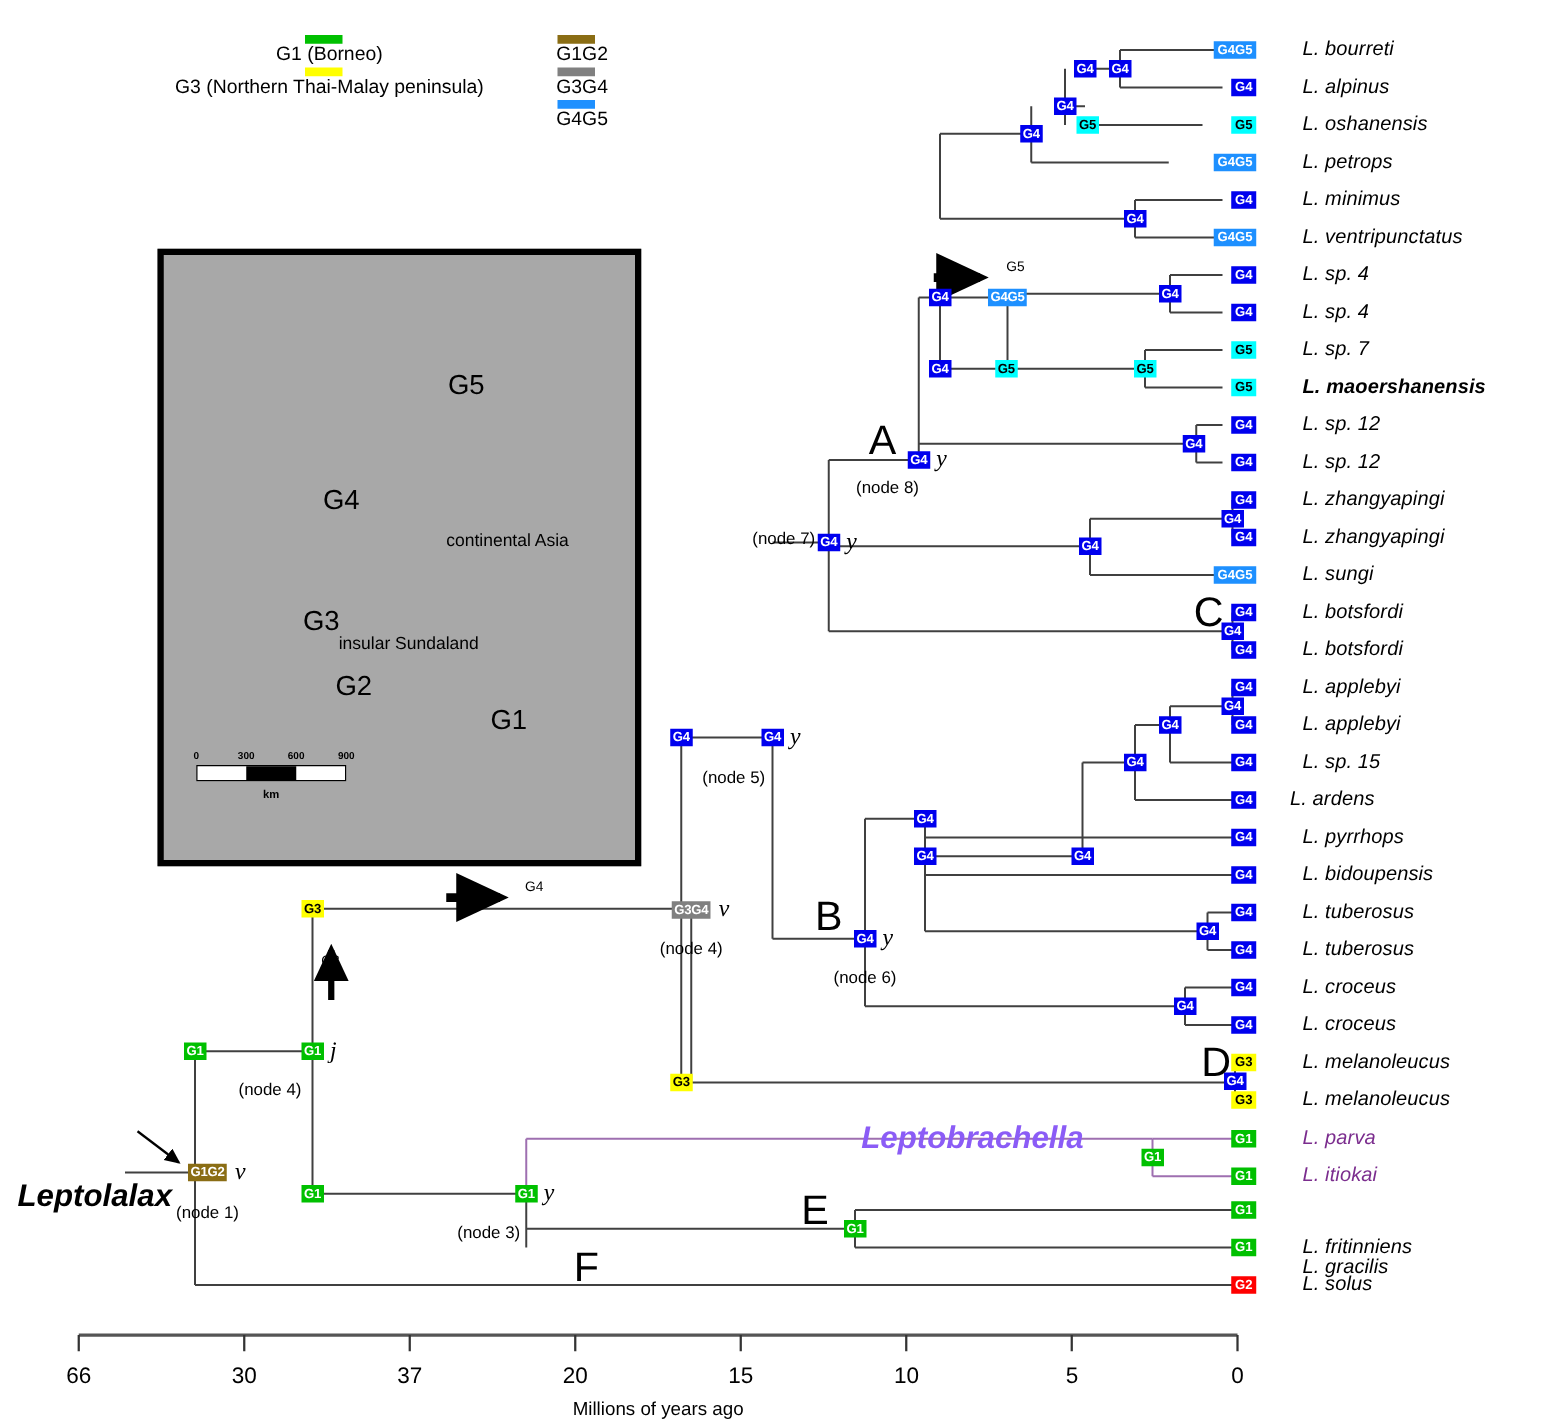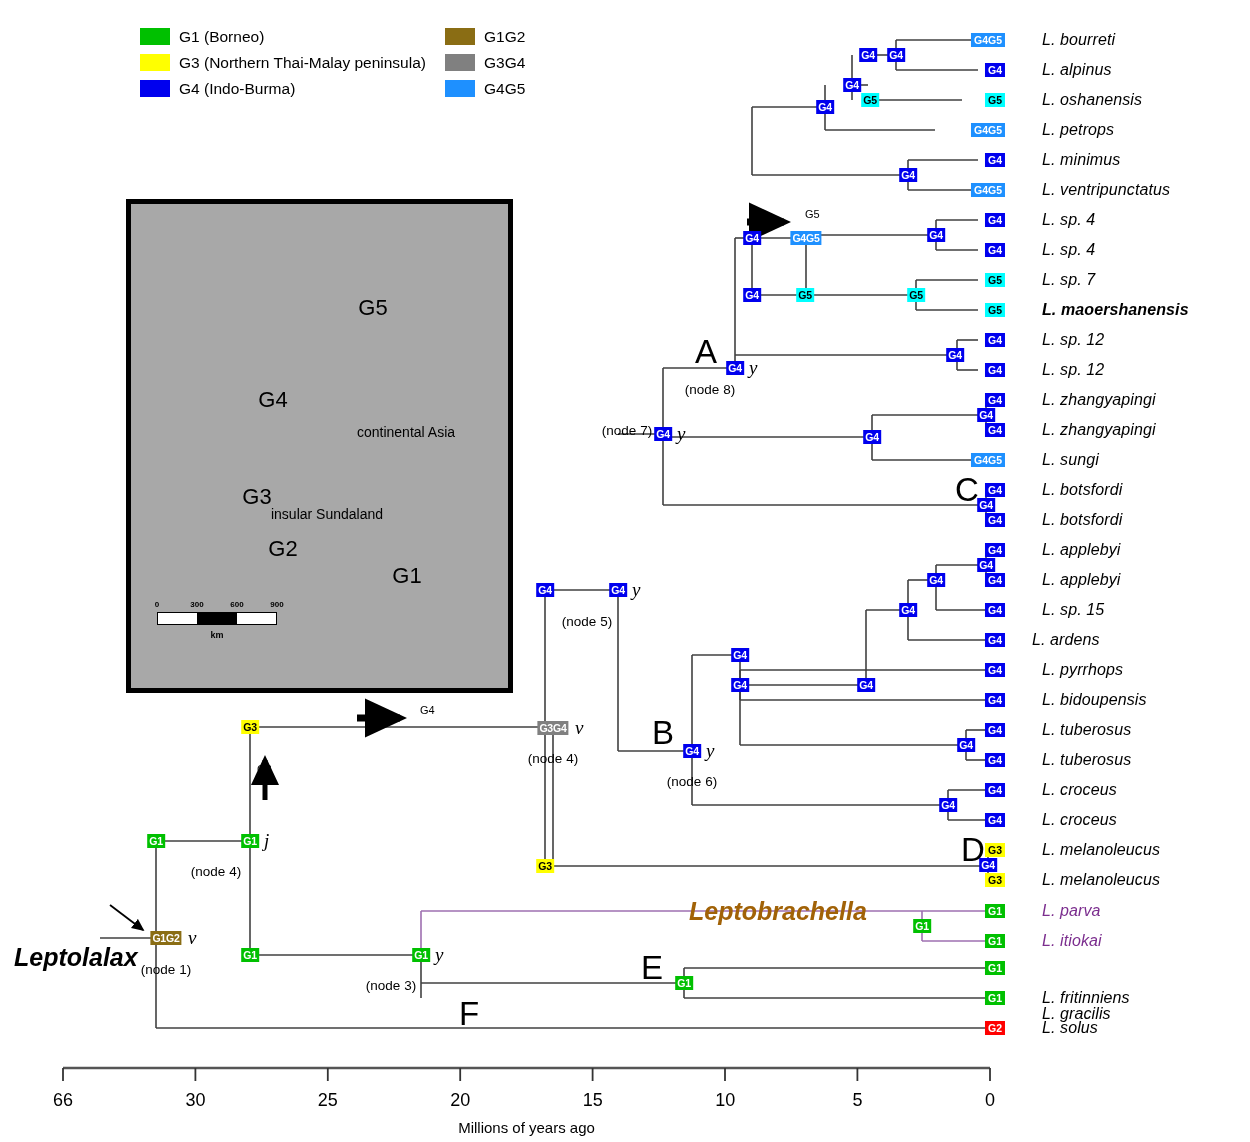--- a/index.html
+++ b/index.html
@@ -6,21 +6,21 @@
   body{width:1250px;height:1142px;position:relative;overflow:hidden;
        font-family:"Liberation Sans",sans-serif;color:#000;}
   #fig{position:absolute;left:0;top:0;width:1250px;height:1142px;}
   svg#tree{position:absolute;left:0;top:0;width:1250px;height:1142px;}
 
   
   .legend{position:absolute;left:140px;top:28px;width:420px;}
   .lgcol{position:absolute;top:0;}
   .lgcol.a{left:0;}
   .lgcol.b{left:305px;}
-  .lgrow{display:flex;height:24px;margin-bottom:2px;}
+  .lgrow{display:flex;align-items:center;height:24px;margin-bottom:2px;flex-direction:column;}
   .lgsw{width:30px;height:17px;display:inline-block;margin-right:9px;}
   .lgtx{font-size:15.5px;line-height:17px;white-space:nowrap;}
 
   
   .badge{position:absolute;font-size:10.5px;line-height:12px;
          padding:1px 2px 1px 2px;color:#fff;font-weight:bold;
          text-align:center;white-space:nowrap;
          transform:translate(-50%,-50%);letter-spacing:-0.2px;}
   .badge.dark{color:#000;}
   .tipbadge{position:absolute;font-size:10.5px;line-height:12px;
@@ -35,21 +35,21 @@
   
   .nodelbl{position:absolute;font-size:13.5px;white-space:nowrap;
            transform:translateX(-50%);}
   .ev{position:absolute;font-size:19px;font-style:italic;
       font-family:"Liberation Serif",serif;transform:translateY(-50%);}
   .clade{position:absolute;font-size:33px;transform:translate(-50%,-50%);
          font-family:"Liberation Sans",sans-serif;}
   .genus{position:absolute;font-size:25px;font-weight:bold;font-style:italic;
          white-space:nowrap;transform:translateY(-50%);}
   .genus.lepto{color:#000;}
-  .genus.brach{color:#a16207;}
+  .genus.brach{color:#8b5cf6;}
   .arrlbl{position:absolute;font-size:11px;white-space:nowrap;}
 
   
   .axlab{position:absolute;font-size:18px;transform:translateX(-50%);}
   .axtitle{position:absolute;font-size:15px;transform:translateX(-50%);}
 
   
   .mapbox{position:absolute;left:126px;top:199px;width:377px;height:484px;
           border:5px solid #000;background:#a8a8a8;overflow:hidden;}
   .mapinner{position:absolute;left:0;top:0;width:367px;height:474px;}
@@ -311,24 +311,20 @@
 
   <div class="legend">
     <div class="lgcol a">
       <div class="lgrow">
         <span class="lgsw" style="background: rgb(0, 192, 0);"></span>
         <span class="lgtx">G1 (Borneo)</span>
         </div>
       <div class="lgrow">
         <span class="lgsw" style="background: rgb(255, 255, 0);"></span>
         <span class="lgtx">G3 (Northern Thai-Malay peninsula)</span>
-        </div>
-      <div class="lgrow">
-        <span class="lgsw" style="background: rgb(0, 0, 238);"></span>
-        <span class="lgtx">G4 (Indo-Burma)</span>
         </div>
     </div>
     <div class="lgcol b">
       <div class="lgrow">
         <span class="lgsw" style="background: rgb(138, 109, 20);"></span>
         <span class="lgtx">G1G2</span>
         </div>
       <div class="lgrow">
         <span class="lgsw" style="background: rgb(128, 128, 128);"></span>
         <span class="lgtx">G3G4</span>
@@ -505,21 +501,21 @@
       <div class="genus brach" style="left: 689px; top: 911px;">Leptobrachella</div>
     </div>
   <div id="arrlbl-layer">
       <div class="arrlbl" style="left: 420px; top: 704px;">G4</div>
       <div class="arrlbl" style="left: 257px; top: 763px;">G3</div>
       <div class="arrlbl" style="left: 805px; top: 208px;">G5</div>
     </div>
   <div id="axis-layer">
       <div class="axlab" style="left: 63px; top: 1090px;">66</div>
       <div class="axlab" style="left: 195.429px; top: 1090px;">30</div>
-      <div class="axlab" style="left: 327.857px; top: 1090px;">25</div>
+      <div class="axlab" style="left: 327.857px; top: 1090px;">37</div>
       <div class="axlab" style="left: 460.286px; top: 1090px;">20</div>
       <div class="axlab" style="left: 592.714px; top: 1090px;">15</div>
       <div class="axlab" style="left: 725.143px; top: 1090px;">10</div>
       <div class="axlab" style="left: 857.571px; top: 1090px;">5</div>
       <div class="axlab" style="left: 990px; top: 1090px;">0</div>
       <div class="axtitle" style="left: 526.5px; top: 1119px;">Millions of years ago</div>
     </div>
 
 </div>
 

